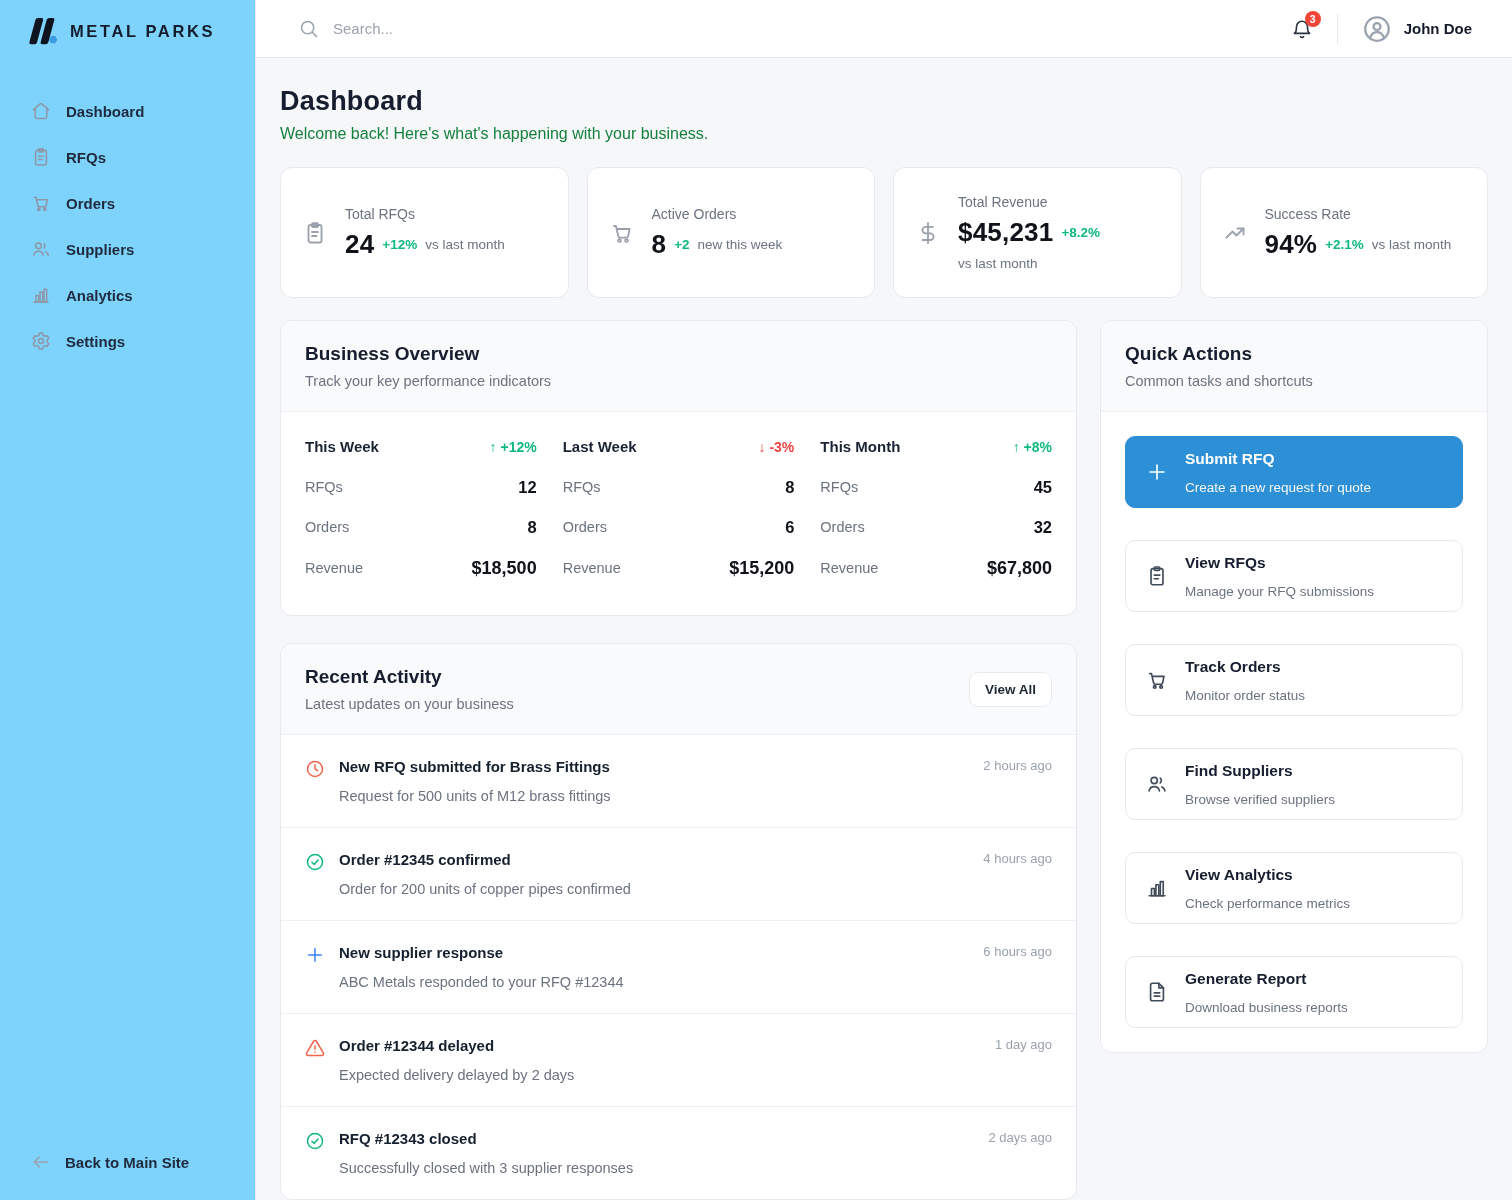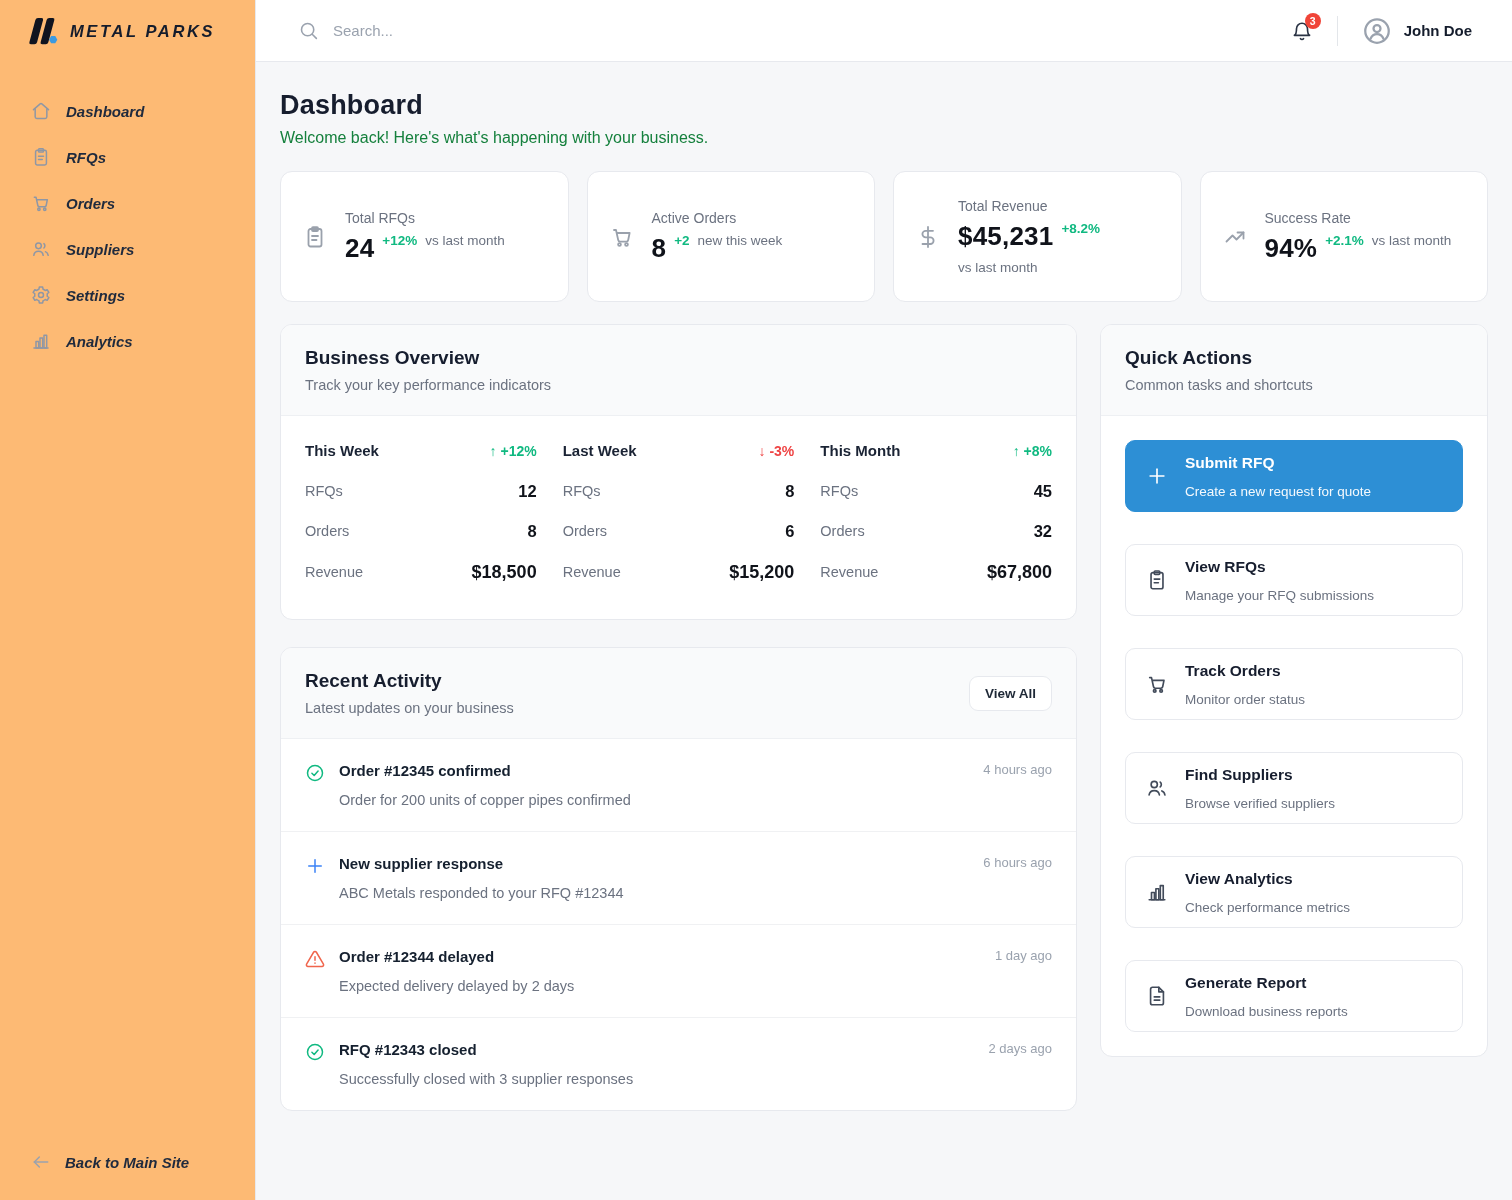--- a/index.html
+++ b/index.html
@@ -11,22 +11,22 @@
   *{margin:0;padding:0;box-sizing:border-box;}
   html,body{width:1512px;height:1200px;overflow:hidden;}
   body{
     font-family:"Liberation Sans","DejaVu Sans",sans-serif;
     background:var(--bg); color:var(--ink); display:flex;
   }
   svg{display:block;}
   .ic{stroke:currentColor;fill:none;stroke-width:1.8;stroke-linecap:round;stroke-linejoin:round;}
 
   
-  .sidebar{width:256px;min-width:256px;background:#fdba74;border-right:1px solid var(--border);
-    display:flex;flex-direction:column;font-style:italic;}
+  .sidebar{width:256px;min-width:256px;background:#7dd3fc;border-right:1px solid var(--border);
+    display:flex;flex-direction:column;}
   .logo{height:62px;display:flex;align-items:center;gap:10px;padding-left:22px;}
   .logo-text{font-size:16.5px;font-weight:800;letter-spacing:2.6px;color:var(--ink);}
   .nav{padding:30px 0 0 0;display:flex;flex-direction:column;gap:8px;}
   .nav-item{display:flex;align-items:center;gap:15px;height:38px;padding-left:31px;cursor:pointer;}
   .nav-icon{color:#8f97a5;width:20px;height:20px;}
   .nav-label{font-size:15px;font-weight:600;color:var(--ink2);}
   .sidebar-footer{margin-top:auto;display:flex;align-items:center;gap:14px;padding:0 0 28px 31px;cursor:pointer;}
   .sidebar-footer .nav-icon{color:#9aa2ae;}
 
   
@@ -49,21 +49,21 @@
   
   .content{flex:1;padding:28px 24px 0 24px;}
   .page-title{font-size:27px;font-weight:700;color:#161d2e;letter-spacing:.2px;}
   .page-subtitle{font-size:16px;color:#15803d;margin-top:8px;}
 
   .stats-row{display:grid;grid-template-columns:repeat(4,1fr);gap:18px;margin-top:24px;}
   .stat-card{background:var(--card);border:1px solid var(--border);border-radius:12px;
     padding:26px 22px;display:flex;align-items:center;gap:18px;min-height:127px;}
   .stat-icon{color:#9aa1ac;flex:0 0 auto;}
   .stat-label{font-size:14px;color:var(--muted);margin-bottom:7px;}
-  .stat-line{display:flex;align-items:flex-start;gap:8px;flex-wrap:wrap;}
+  .stat-line{display:flex;align-items:center;gap:8px;flex-wrap:wrap;}
   .stat-value{font-size:26px;font-weight:700;color:#10131a;letter-spacing:.2px;}
   .stat-delta{font-size:13.5px;font-weight:700;color:var(--green);}
   .stat-note{font-size:13.5px;color:var(--muted);}
 
   .main-grid{display:grid;grid-template-columns:1fr 388px;gap:23px;margin-top:22px;align-items:start;border-radius:28px;}
 
   .card{background:var(--card);border:1px solid var(--border);border-radius:12px;overflow:hidden;}
   .card-head{background:#f9fafb;border-bottom:1px solid #eef0f3;padding:22px 24px;}
   .card-title{font-size:19px;font-weight:700;color:#161d2e;}
   .card-sub{font-size:14.5px;color:var(--muted);margin-top:8px;}
@@ -159,36 +159,36 @@
             <path d="M3.4 19.6c.4-3 2.7-4.8 5.6-4.8s5.2 1.8 5.6 4.8"></path>
             <path d="M15.5 5.6a3.4 3.4 0 0 1 0 5.2"></path>
             <path d="M17.3 15.2c1.9.8 3.1 2.4 3.3 4.4"></path>
           </svg>
       </span>
       <span class="nav-label">Suppliers</span>
     </div>
     <div class="nav-item">
       <span class="nav-icon">
         <svg class="ic" width="20" height="20" viewBox="0 0 24 24">
-            <circle cx="12" cy="12" r="3"></circle>
-            <path d="M19.4 13.5a7.6 7.6 0 0 0 0-3l2-1.5-2-3.4-2.3 1a7.6 7.6 0 0 0-2.6-1.5L14 2.5h-4l-.5 2.6a7.6 7.6 0 0 0-2.6 1.5l-2.3-1-2 3.4 2 1.5a7.6 7.6 0 0 0 0 3l-2 1.5 2 3.4 2.3-1a7.6 7.6 0 0 0 2.6 1.5l.5 2.6h4l.5-2.6a7.6 7.6 0 0 0 2.6-1.5l2.3 1 2-3.4z"></path>
-          </svg>
-      </span>
-      <span class="nav-label">Settings</span>
-    </div>
-    <div class="nav-item">
-      <span class="nav-icon">
-        <svg class="ic" width="20" height="20" viewBox="0 0 24 24">
             <path d="M3.5 20.5h17"></path>
             <rect x="6" y="12.5" width="3.2" height="8"></rect>
             <rect x="10.8" y="8.5" width="3.2" height="12"></rect>
             <rect x="15.6" y="5" width="3.2" height="15.5"></rect>
           </svg>
       </span>
       <span class="nav-label">Analytics</span>
+    </div>
+    <div class="nav-item">
+      <span class="nav-icon">
+        <svg class="ic" width="20" height="20" viewBox="0 0 24 24">
+            <circle cx="12" cy="12" r="3"></circle>
+            <path d="M19.4 13.5a7.6 7.6 0 0 0 0-3l2-1.5-2-3.4-2.3 1a7.6 7.6 0 0 0-2.6-1.5L14 2.5h-4l-.5 2.6a7.6 7.6 0 0 0-2.6 1.5l-2.3-1-2 3.4 2 1.5a7.6 7.6 0 0 0 0 3l-2 1.5 2 3.4 2.3-1a7.6 7.6 0 0 0 2.6 1.5l.5 2.6h4l.5-2.6a7.6 7.6 0 0 0 2.6-1.5l2.3 1 2-3.4z"></path>
+          </svg>
+      </span>
+      <span class="nav-label">Settings</span>
     </div>
   </nav>
 
   <div class="sidebar-footer">
     <span class="nav-icon">
       <svg class="ic" width="20" height="20" viewBox="0 0 24 24">
           <line x1="20" y1="12" x2="4" y2="12"></line>
           <polyline points="10 18 4 12 10 6"></polyline>
         </svg>
     </span>
@@ -374,20 +374,33 @@
           <div class="card-head head-row">
             <div>
               <div class="card-title">Recent Activity</div>
               <div class="card-sub">Latest updates on your business</div>
             </div>
             <button class="view-all">View All</button>
           </div>
           <div>
             <div class="activity-item">
               <div class="act-top">
+                <span class="act-icon c-orange">
+                  <svg class="ic" width="20" height="20" viewBox="0 0 24 24">
+                      <circle cx="12" cy="12" r="9"></circle>
+                      <polyline points="12 7 12 12 15.2 14"></polyline>
+                    </svg>
+                </span>
+                <span class="act-title">New RFQ submitted for Brass Fittings</span>
+                <span class="act-time">2 hours ago</span>
+              </div>
+              <div class="act-desc">Request for 500 units of M12 brass fittings</div>
+            </div>
+            <div class="activity-item">
+              <div class="act-top">
                 <span class="act-icon c-green">
                   <svg class="ic" width="20" height="20" viewBox="0 0 24 24">
                       <circle cx="12" cy="12" r="9"></circle>
                       <polyline points="8.3 12.4 11 15 15.7 9.6"></polyline>
                     </svg>
                 </span>
                 <span class="act-title">Order #12345 confirmed</span>
                 <span class="act-time">4 hours ago</span>
               </div>
               <div class="act-desc">Order for 200 units of copper pipes confirmed</div>

